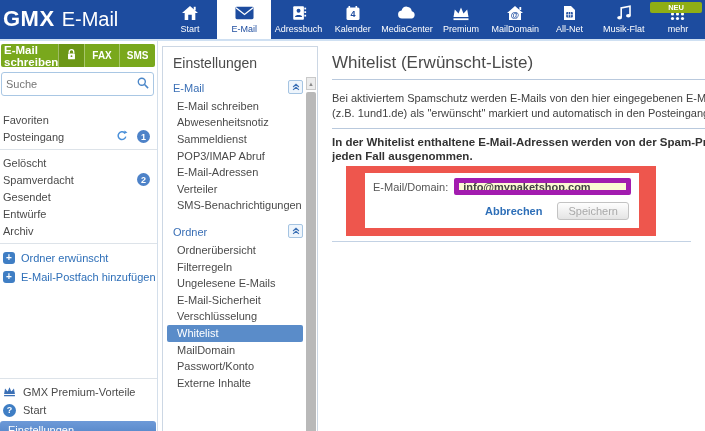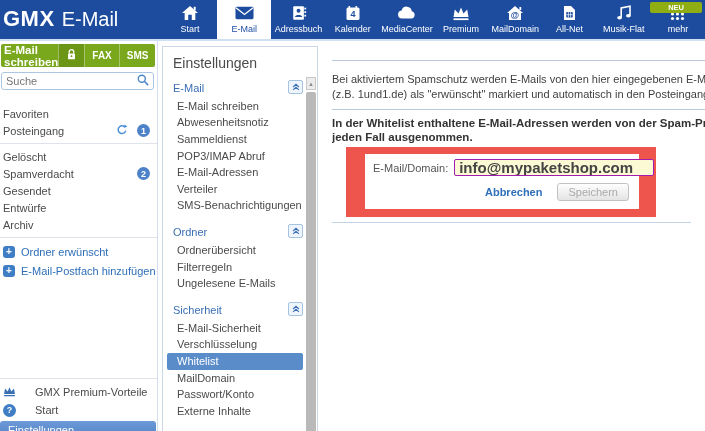--- a/index.html
+++ b/index.html
@@ -25,37 +25,37 @@
   
   .sidebar { position:absolute; left:0; top:41px; width:158px; bottom:0;
     background:#fff; border-right:1px solid #d4dfeb; }
   .compose { margin:3px 2px 0 1px; height:23px; background:#79a81d; border-radius:2px;
     display:flex; align-items:stretch; color:#fff; overflow:hidden; }
   .compose-label { flex:1; display:flex; align-items:center; padding-left:3px;
     font-size:11.5px; font-weight:bold; }
   .compose-seg { display:flex; align-items:center; padding:0 7px;
     border-left:1px solid rgba(255,255,255,0.35); font-size:10px; font-weight:bold; cursor:pointer; }
   .compose-seg.lockseg { background:#6c9716; }
-  .searchbox { margin:5px 3px 0 1px; height:18px; border:1px solid #a9c7e4; border-radius:3px;
+  .searchbox { margin:5px 3px 0 1px; height:24px; border:1px solid #a9c7e4; border-radius:3px;
     background:#fff; display:flex; align-items:center; padding:0 4px; }
   .searchbox input { border:none; outline:none; flex:1; font-size:11px; color:#555;
     font-family:"Liberation Sans",sans-serif; background:transparent; min-width:0; }
   .slist { margin-top:15px; font-size:11px; color:#4a4a4a; }
   .srow { height:17px; display:flex; align-items:center; padding:0 7px 0 3px; cursor:pointer; }
   .srow .lbl { flex:1; }
   .badge { background:#4d82c8; color:#fff; border-radius:8px; min-width:13px; height:13px;
     font-size:9px; font-weight:bold; display:flex; align-items:center; justify-content:center;
     padding:0 2px; margin-left:5px; }
   .sdivider { border-top:1px solid #dde3e9; margin:4px 0; }
   .addrow { height:19px; display:flex; align-items:center; gap:6px; padding-left:3px;
     color:#2e6fb8; font-size:11px; cursor:pointer; }
   .plusicon { width:12px; height:12px; background:#3f7ec4; border-radius:3px; color:#fff;
     font-size:10px; line-height:11px; text-align:center; font-weight:bold; flex:none; }
   .sfooter { position:absolute; left:0; right:0; bottom:-8px; }
-  .frow { height:18px; display:flex; align-items:center; gap:19px; padding-left:3px;
+  .frow { height:18px; display:flex; align-items:center; gap:7px; padding-left:3px;
     font-size:11px; color:#4a4a4a; cursor:pointer; }
   .settingsbar { height:18px; margin:2px 1px 0 0; border-radius:3px 3px 0 0;
     background:linear-gradient(#6d9ad8,#4f80c4); color:#fff; font-size:11px;
     display:flex; align-items:center; padding-left:8px; cursor:pointer; }
   .helpicon { width:13px; height:13px; border-radius:50%; background:#3f7ec4; color:#fff;
     font-size:9px; font-weight:bold; display:flex; align-items:center; justify-content:center; flex:none; }
   
   .panel { position:absolute; left:162px; top:46px; width:156px; height:400px;
     background:#fff; border:1px solid #ccd7e4; z-index:3; }
   .panel-title { font-size:14px; color:#4a4a4a; padding:8px 10px 4px 10px; }
@@ -79,22 +79,22 @@
   .mtitle { font-size:17px; color:#4a4a4a; line-height:19px; white-space:nowrap; }
   .mrule { border-top:1px solid #b9c9dd; margin-top:7px; }
   .intro { margin-top:11px; font-size:11px; color:#3f3f3f; line-height:15px; white-space:nowrap; overflow:hidden; }
   .boldtxt { margin-top:7px; font-size:11.5px; font-weight:bold; color:#333;
     line-height:13.5px; white-space:nowrap; overflow:hidden; }
   .redbox { margin:3px 0 0 14px; width:310px; height:70px; background:#ee564d;
     padding:7px 17px 8px 19px; }
   .formcard { background:#fff; width:100%; height:100%; padding:5px 8px 0 8px; }
   .formrow1 { display:flex; align-items:center; gap:6px; }
   .flabel { font-size:11px; color:#555; white-space:nowrap; }
-  .finput { width:200px; height:17px; background:#fcfad4; border:1px solid #a21caf;
-    border-radius:2px; font-size:15px; font-weight:bold; color:#444; padding:0 4px;
+  .finput { width:200px; height:17px; background:#fcfad4; border:5px solid #a21caf;
+    border-radius:2px; font-size:11px; font-weight:bold; color:#444; padding:0 4px;
     outline:none; font-family:"Liberation Sans",sans-serif; }
   .formrow2 { display:flex; justify-content:flex-end; align-items:center; gap:15px;
     margin-top:7px; padding-right:2px; }
   .cancel { color:#2e6fb8; font-size:11px; font-weight:bold; cursor:pointer; }
   .savebtn { font-size:11px; color:#a9a9a9; background:linear-gradient(#fefefe,#e4e4e4);
     border:1px solid #c3c3c3; border-radius:3px; padding:2px 10px; font-family:"Liberation Sans",sans-serif; }
   .rule3 { border-top:1px solid #c3d2e4; margin:5px 14px 0 0; }
 </style>
 </head>
 <body>
@@ -317,40 +317,36 @@
         <div class="pitem">Verteiler</div>
         <div class="pitem">SMS-Benachrichtigungen</div>
         <div class="sec gap"><span>Ordner</span><span class="collapse-box">
             <svg width="10" height="10" viewBox="0 0 12 12">
               <path d="M2.5 6 L6 2.8 L9.5 6 M2.5 9.5 L6 6.3 L9.5 9.5" stroke="#3a6fb5" stroke-width="1.3" fill="none"></path>
             </svg>
           </span></div>
         <div class="pitem">Ordnerübersicht</div>
         <div class="pitem">Filterregeln</div>
         <div class="pitem">Ungelesene E-Mails</div>
-        <div class="sec gap"><span>Sicherheit</span><span class="collapse-box">
-            <svg width="10" height="10" viewBox="0 0 12 12">
-              <path d="M2.5 6 L6 2.8 L9.5 6 M2.5 9.5 L6 6.3 L9.5 9.5" stroke="#3a6fb5" stroke-width="1.3" fill="none"></path>
-            </svg>
-          </span></div>
         <div class="pitem">E-Mail-Sicherheit</div>
         <div class="pitem">Verschlüsselung</div>
         <div class="pitem sel">Whitelist</div>
         <div class="pitem">MailDomain</div>
         <div class="pitem">Passwort/Konto</div>
         <div class="pitem">Externe Inhalte</div>
       </div>
     <div class="pscroll">
       <div class="pscroll-btn">▲</div>
       <div class="pscroll-thumb"></div>
     </div>
   </div>
 
   <div class="main">
     <div class="main-inner">
+      <div class="mtitle">Whitelist (Erwünscht-Liste)</div>
       <div class="mrule"></div>
       <div class="intro">
         <div>Bei aktiviertem Spamschutz werden E-Mails von den hier eingegebenen E-Mail-Adressen oder Domains</div>
         <div>(z.B. 1und1.de) als "erwünscht" markiert und automatisch in den Posteingang einsortiert.</div>
       </div>
       <div class="mrule"></div>
       <div class="boldtxt">
         <div>In der Whitelist enthaltene E-Mail-Adressen werden von der Spam-Prüfung in</div>
         <div>jeden Fall ausgenommen.</div>
       </div>

